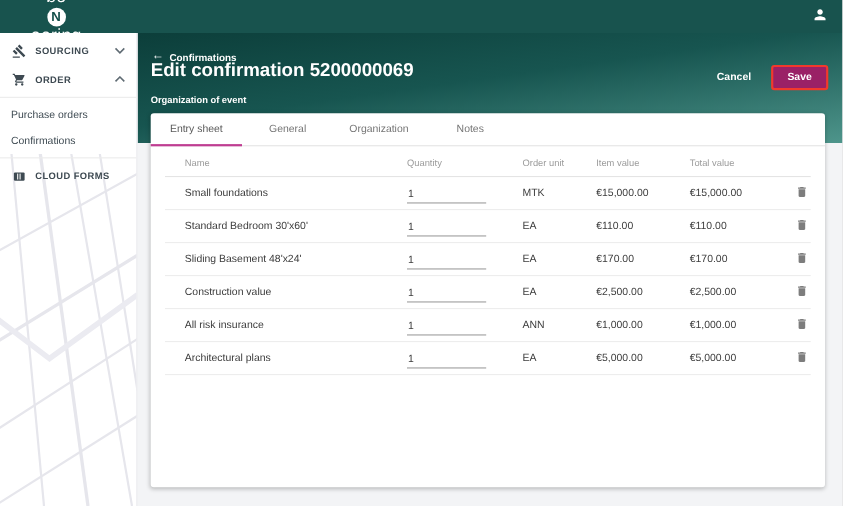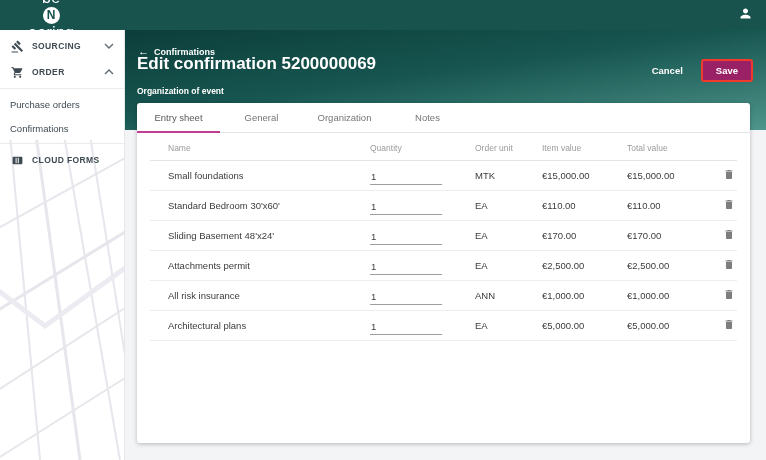--- a/index.html
+++ b/index.html
@@ -236,21 +236,21 @@
           <span class="cell">€170.00</span>
           <span class="cell">€170.00</span>
           <button class="trash-btn">
               <span><svg width="12" height="13" viewBox="0 0 24 24">
                   <path fill="#7d7d7d" d="M6 19c0 1.1.9 2 2 2h8c1.1 0 2-.9 2-2V7H6v12zM19 4h-3.5l-1-1h-5l-1 1H5v2h14V4z"></path>
                 </svg></span>
             </button>
         </div>
 
         <div class="trow">
-          <span class="cell c-name">Attachments permit</span>
+          <span class="cell c-name">Construction value</span>
           <span><input class="qty-input" type="text" value="1" style=""></span>
           <span class="cell">EA</span>
           <span class="cell">€2,500.00</span>
           <span class="cell">€2,500.00</span>
           <button class="trash-btn">
               <span><svg width="12" height="13" viewBox="0 0 24 24">
                   <path fill="#7d7d7d" d="M6 19c0 1.1.9 2 2 2h8c1.1 0 2-.9 2-2V7H6v12zM19 4h-3.5l-1-1h-5l-1 1H5v2h14V4z"></path>
                 </svg></span>
             </button>
         </div>

